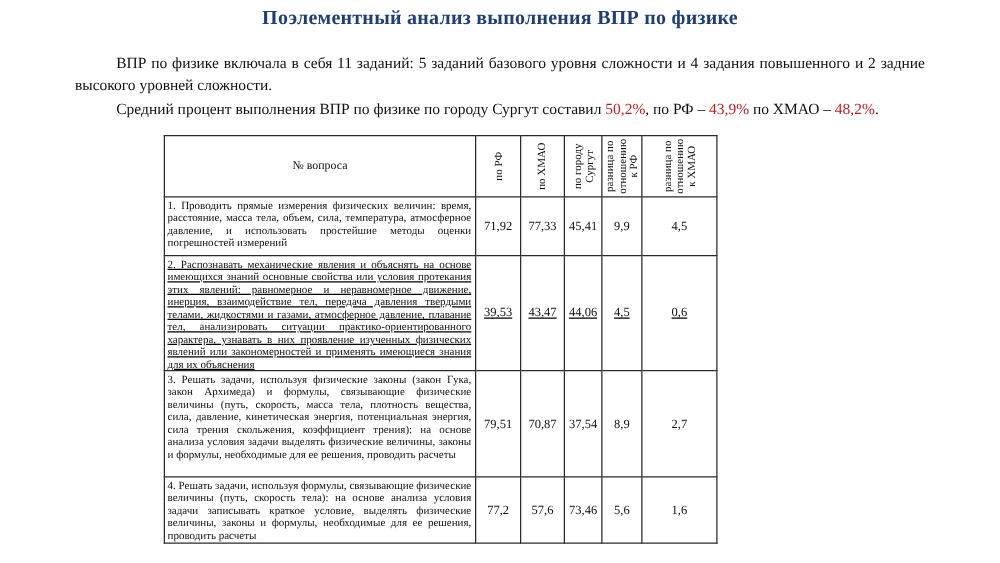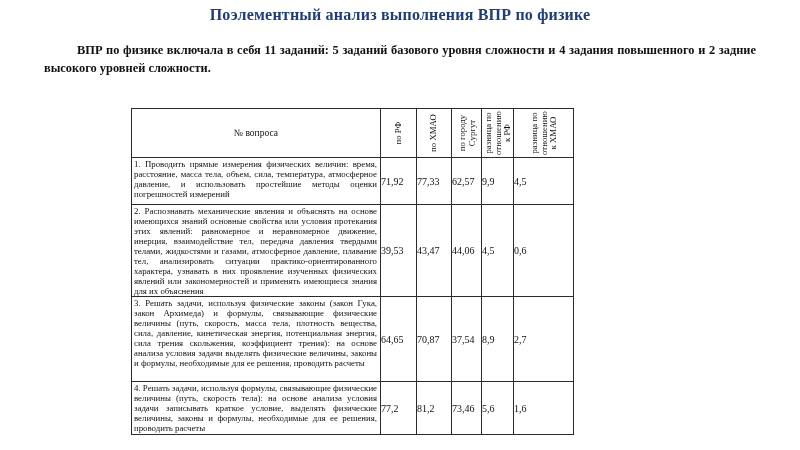--- a/index.html
+++ b/index.html
@@ -8,21 +8,21 @@
     font-family:"Liberation Serif", serif;
     --title-color:#1f3e78; --accent-red:#c01e1e; --line-color:#2b2b2b;
   }
   .slide{position:absolute;inset:0;}
   .title{
     position:absolute;top:6px;left:0;right:0;text-align:center;
     font-size:16px;font-weight:bold;color:var(--title-color);letter-spacing:.2px;
   }
   .intro{position:absolute;top:42px;left:0;right:0;}
   .intro p{
-    margin:0 44px;font-size:12.4px;font-weight:bold;color:#111;
+    margin:0 60px;font-size:12.4px;font-weight:normal;color:#111;
     text-align:justify;text-indent:33px;line-height:1.42;
   }
   .intro p.second{margin-top:2px;text-align:left;}
   .red{color:var(--accent-red);}
   .tbl-wrap{position:absolute;left:131px;top:108px;}
   table{border-collapse:collapse;table-layout:fixed;width:442px;background:#fff;border-radius:23px;}
   col.c-q{width:249px;} col.c1{width:36px;} col.c2{width:35px;}
   col.c3{width:30px;} col.c4{width:32px;} col.c5{width:60px;}
   th,td{border:1px solid var(--line-color);padding:0;color:#111;}
   thead tr{height:49px;}
@@ -30,33 +30,34 @@
   .hq{font-size:9.5px;text-align:center;vertical-align:middle;}
   .vh{
     position:absolute;left:50%;top:50%;width:46px;
     transform:translate(-50%,-50%) rotate(-90deg);
     font-size:8.8px;line-height:1.08;text-align:center;white-space:normal;
   }
   td.q{
     font-size:8.8px;line-height:1.14;text-align:justify;vertical-align:top;
     padding:1px 3px 0 2px;overflow:hidden;
   }
-  td.num{font-size:10px;text-align:left;vertical-align:middle;}
-  tr.r1{height:47px;} tr.r2{height:86px;} tr.r3{height:85px;}
+  td.num{font-size:10px;text-align:center;vertical-align:middle;}
+  tr.r1{height:47px;} tr.r2{height:86px;text-decoration:underline;} tr.r3{height:85px;}
   tr.r4{height:53px;} tr.r5{height:14px;}
 </style>
 </head>
 <body style="--title-color: #1f3e78; --accent-red: #c01e1e; --line-color: #2b2b2b;">
 
 <div class="slide">
 
   <div class="title">Поэлементный анализ выполнения ВПР по физике</div>
 
   <div class="intro">
     <p>ВПР по физике включала в себя 11 заданий: 5 заданий базового уровня сложности и 4 задания повышенного и 2 задние высокого уровней сложности.</p>
+    <p class="second"><span>Средний процент выполнения ВПР по физике по городу Сургут составил </span><span class="red">50,2%</span><span>, по РФ – </span><span class="red">43,9%</span><span> по ХМАО – </span><span class="red">48,2%</span><span>.</span></p>
   </div>
 
   <div class="tbl-wrap">
     <table>
       <colgroup>
         <col class="c-q">
           <col class="c1">
           <col class="c2">
           <col class="c3">
           <col class="c4">
@@ -80,44 +81,44 @@
           <th>
               <div class="vh">разница по отношению к ХМАО</div>
             </th>
         </tr>
       </thead>
       <tbody>
         <tr class="r1">
           <td class="q">1. Проводить прямые измерения физических величин: время, расстояние, масса тела, объем, сила, температура, атмосферное давление, и использовать простейшие методы оценки погрешностей измерений</td>
           <td class="num">71,92</td>
           <td class="num">77,33</td>
-          <td class="num">62,57</td>
+          <td class="num">45,41</td>
           <td class="num">9,9</td>
           <td class="num">4,5</td>
         </tr>
         <tr class="r2">
           <td class="q">2. Распознавать механические явления и объяснять на основе имеющихся знаний основные свойства или условия протекания этих явлений: равномерное и неравномерное движение, инерция, взаимодействие тел, передача давления твердыми телами, жидкостями и газами, атмосферное давление, плавание тел, анализировать ситуации практико-ориентированного характера, узнавать в них проявление изученных физических явлений или закономерностей и применять имеющиеся знания для их объяснения</td>
           <td class="num">39,53</td>
           <td class="num">43,47</td>
           <td class="num">44,06</td>
           <td class="num">4,5</td>
           <td class="num">0,6</td>
         </tr>
         <tr class="r3">
           <td class="q">3. Решать задачи, используя физические законы (закон Гука, закон Архимеда) и формулы, связывающие физические величины (путь, скорость, масса тела, плотность вещества, сила, давление, кинетическая энергия, потенциальная энергия, сила трения скольжения, коэффициент трения): на основе анализа условия задачи выделять физические величины, законы и формулы, необходимые для ее решения, проводить расчеты</td>
-          <td class="num">64,65</td>
+          <td class="num">79,51</td>
           <td class="num">70,87</td>
           <td class="num">37,54</td>
           <td class="num">8,9</td>
           <td class="num">2,7</td>
         </tr>
         <tr class="r4">
           <td class="q">4. Решать задачи, используя формулы, связывающие физические величины (путь, скорость тела): на основе анализа условия задачи записывать краткое условие, выделять физические величины, законы и формулы, необходимые для ее решения, проводить расчеты</td>
           <td class="num">77,2</td>
-          <td class="num">81,2</td>
+          <td class="num">57,6</td>
           <td class="num">73,46</td>
           <td class="num">5,6</td>
           <td class="num">1,6</td>
         </tr>
       </tbody>
     </table>
   </div>
 
 </div>
 

